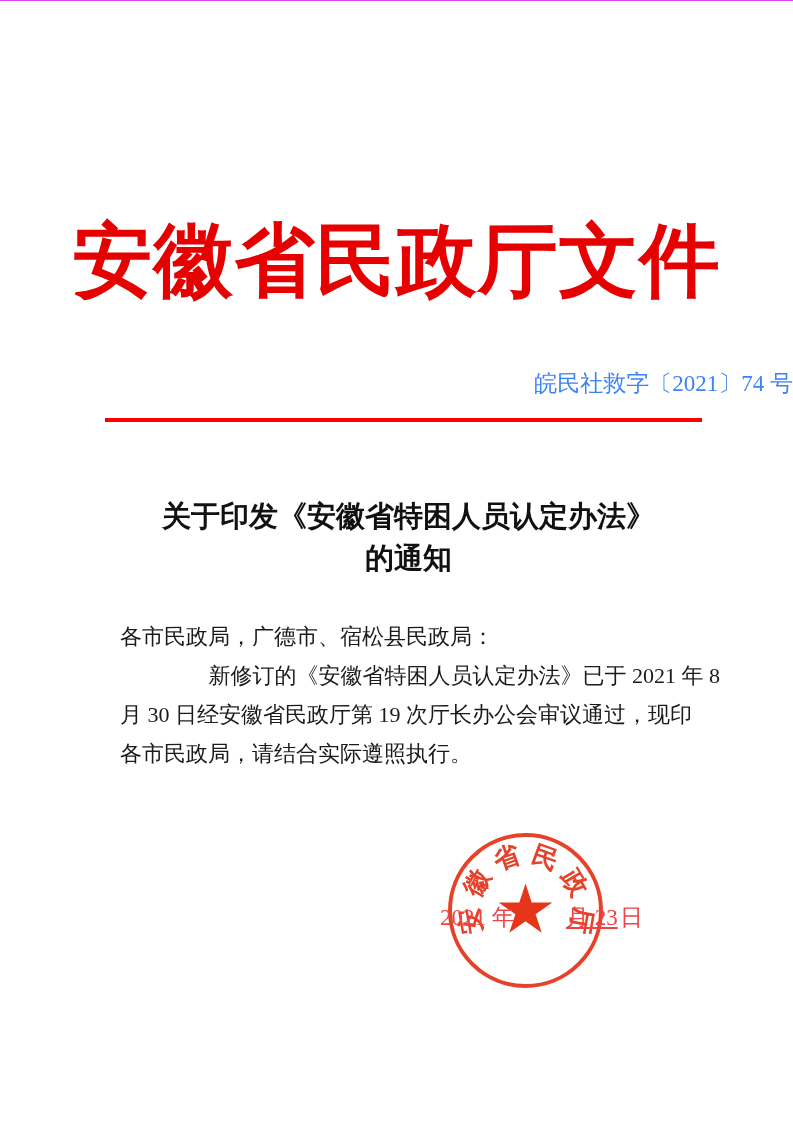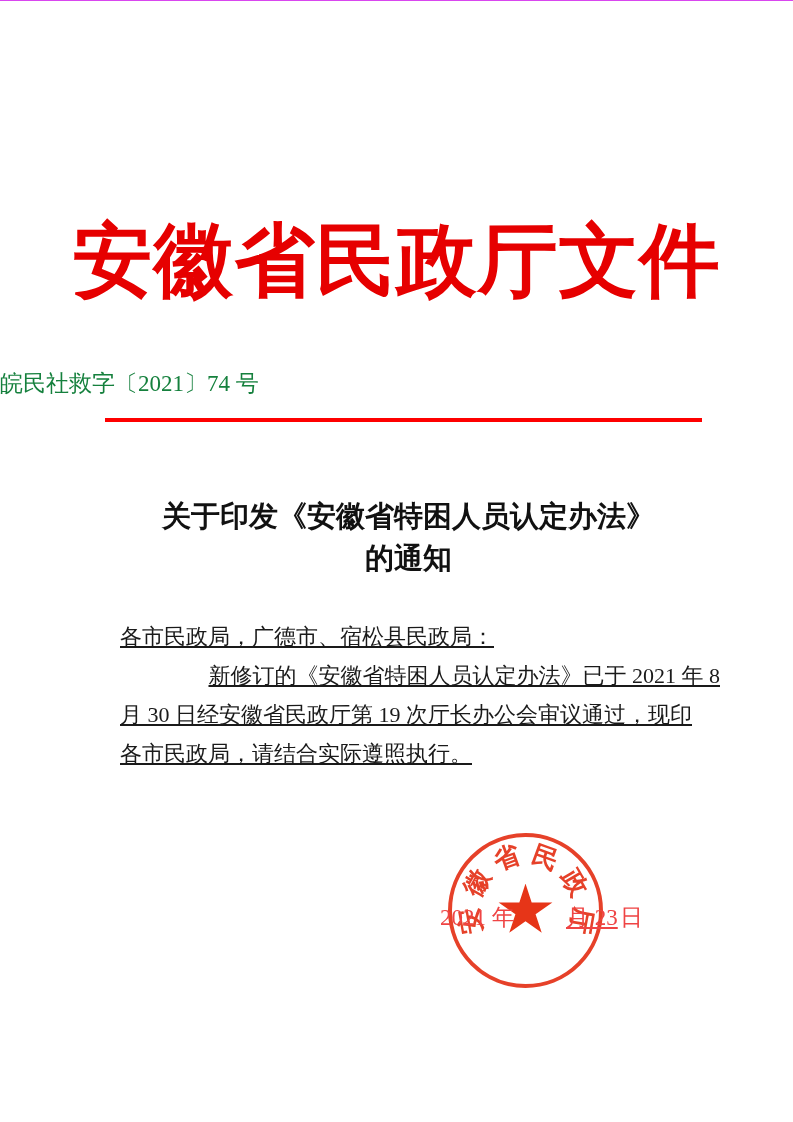--- a/index.html
+++ b/index.html
@@ -13,35 +13,35 @@
     border-top:1px solid #d946ef;
   }
   .header-title{
     position:absolute;top:212px;left:0;width:793px;
     text-align:center;
     font-size:80px;line-height:96px;font-weight:bold;
     color:#e60000;letter-spacing:1px;white-space:nowrap;
   }
   .doc-number{
     position:absolute;top:368px;left:0;width:793px;
-    text-align:left;
-    font-size:23px;line-height:30px;color:#15803d;
+    text-align:right;
+    font-size:23px;line-height:30px;color:#3b82f6;
   }
   .red-line{
     position:absolute;top:417px;left:105px;width:597px;height:4px;
     background:#fe0000;
   }
   .doc-title{
     position:absolute;top:494px;left:12px;width:793px;
     text-align:center;
     font-size:29px;line-height:42px;font-weight:bold;color:#111111;
   }
   .body-text{
     position:absolute;top:616px;left:120px;width:600px;
-    font-size:22px;line-height:39px;color:#1a1a1a;text-decoration:underline;
+    font-size:22px;line-height:39px;color:#1a1a1a;
   }
   .body-line{white-space:nowrap;}
   .body-line.indent{text-indent:44px;text-align:right;}
   .date-line{
     position:absolute;top:903px;left:440px;width:240px;height:28px;
     font-size:23px;line-height:28px;color:#ef4444;z-index:3;text-align:center;
   }
   .date-line .d1{position:absolute;left:0;top:0;white-space:nowrap;}
   .date-line .d2{position:absolute;left:126px;top:0;white-space:nowrap;text-decoration:underline;}
   .date-line .d3{position:absolute;left:180px;top:0;white-space:nowrap;}

